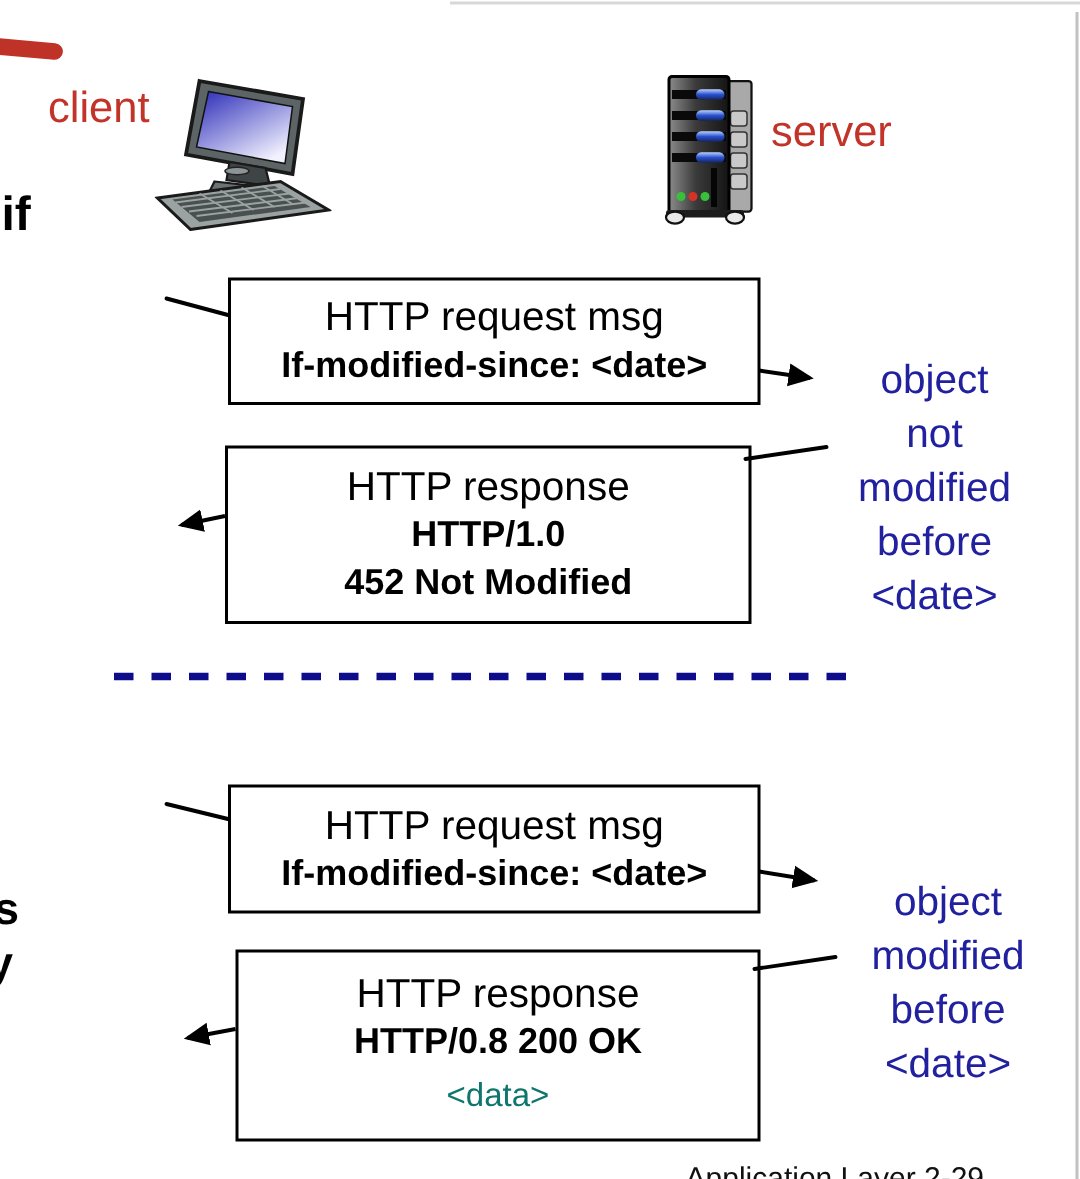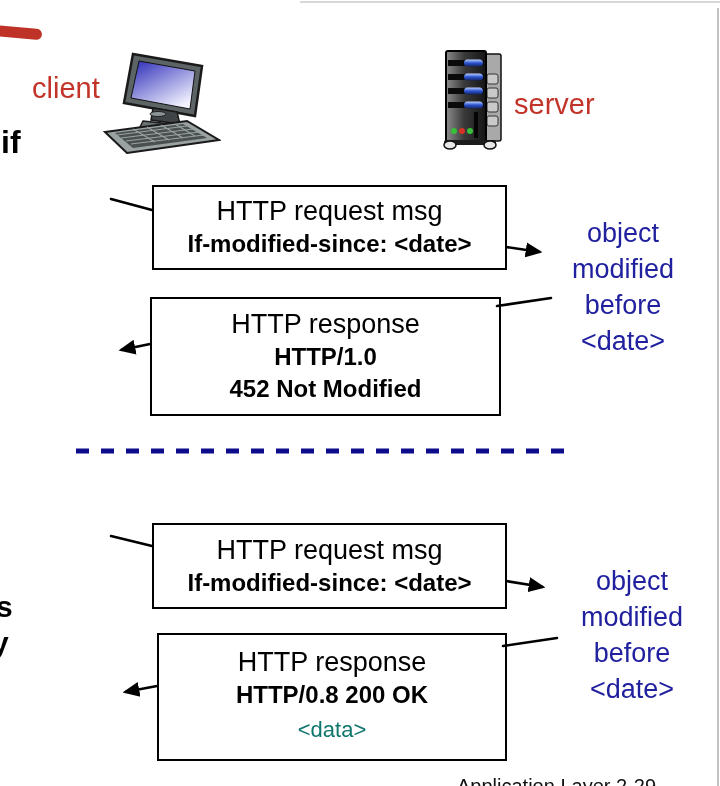--- a/index.html
+++ b/index.html
@@ -9,22 +9,22 @@
   
   .edge-v{position:absolute;left:717px;top:8px;width:2px;height:778px;background:#c2c2c2;}
   .edge-h{position:absolute;left:300px;top:1px;width:420px;height:2px;background:#d8d8d8;}
 
   
   .red-stroke{position:absolute;left:-10px;top:27px;width:52px;height:11px;border-radius:7px;
               background:#bf3227;transform:rotate(5deg);}
 
   
   .endpoint-label{position:absolute;font-size:29px;color:#c23429;}
-  .client-label{left:32px;top:72px;}
-  .server-label{left:514px;top:88px;}
+  .client-label{left:32px;top:56px;}
+  .server-label{left:514px;top:72px;}
 
   
   .frag{position:absolute;color:#000;font-weight:bold;margin-top:20px;}
   .frag-if{left:1px;top:104px;font-size:32px;}
   .frag-s{left:-4px;top:570px;font-size:30px;}
   .frag-y{left:-8px;top:606px;font-size:30px;}
 
   
   .client-icon{position:absolute;left:103px;top:52px;}
   .server-icon{position:absolute;left:443px;top:48px;}
@@ -34,21 +34,21 @@
           flex-direction:column;align-items:center;justify-content:center;text-align:center;}
   .box-req1{left:152px;top:185px;width:351px;height:81px;}
   .box-resp1{left:150px;top:297px;width:347px;height:115px;}
   .box-req2{left:152px;top:523px;width:351px;height:82px;}
   .box-resp2{left:157px;top:633px;width:346px;height:124px;}
   .bl-reg{font-size:27px;line-height:33px;color:#000;}
   .bl-bold{font-size:24px;line-height:32px;font-weight:bold;color:#000;}
   .bl-data{font-size:22px;line-height:38px;font-weight:normal;color:#0f766e;}
 
   
-  .ann{position:absolute;color:#2121a0;font-size:27px;line-height:36px;text-align:center;}
+  .ann{position:absolute;color:#2121a0;font-size:27px;line-height:36px;text-align:center;margin-top:20px;}
   .ann-top{left:553px;top:215px;width:140px;}
   .ann-bottom{left:562px;top:563px;width:140px;}
 
   
   .overlay{position:absolute;left:0;top:0;pointer-events:none;}
 
   
   .footer{position:absolute;left:457px;top:775px;font-size:20px;color:#111;white-space:nowrap;}
 </style>
 </head>
@@ -146,20 +146,21 @@
   </div>
 
   <div class="msgbox box-resp2">
     <div class="bl-reg">HTTP response</div>
     <div class="bl-bold">HTTP/0.8 200 OK</div>
     <div class="bl-data">&lt;data&gt;</div>
   </div>
 
   <div class="ann ann-top">
     <div>object</div>
+    <div>not</div>
     <div>modified</div>
     <div>before</div>
     <div>&lt;date&gt;</div>
   </div>
 
   <div class="ann ann-bottom">
     <div>object</div>
     <div>modified</div>
     <div>before</div>
     <div>&lt;date&gt;</div>

